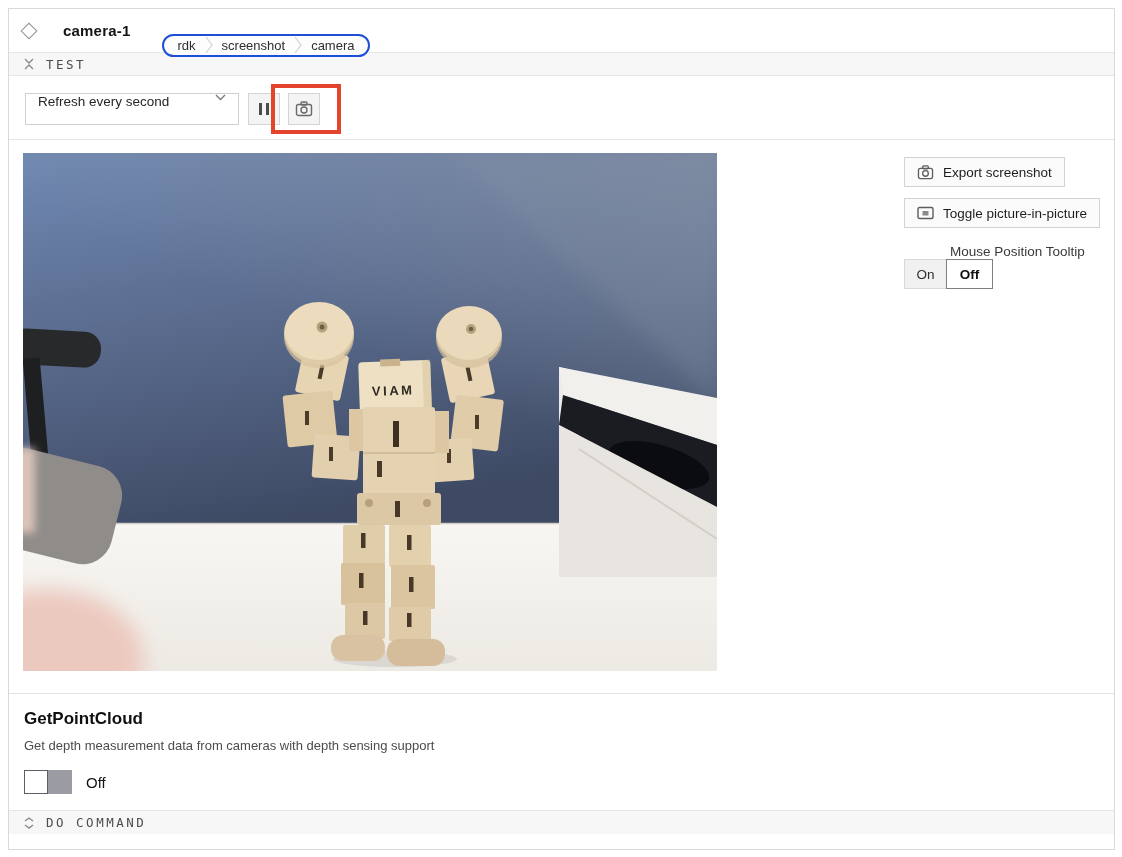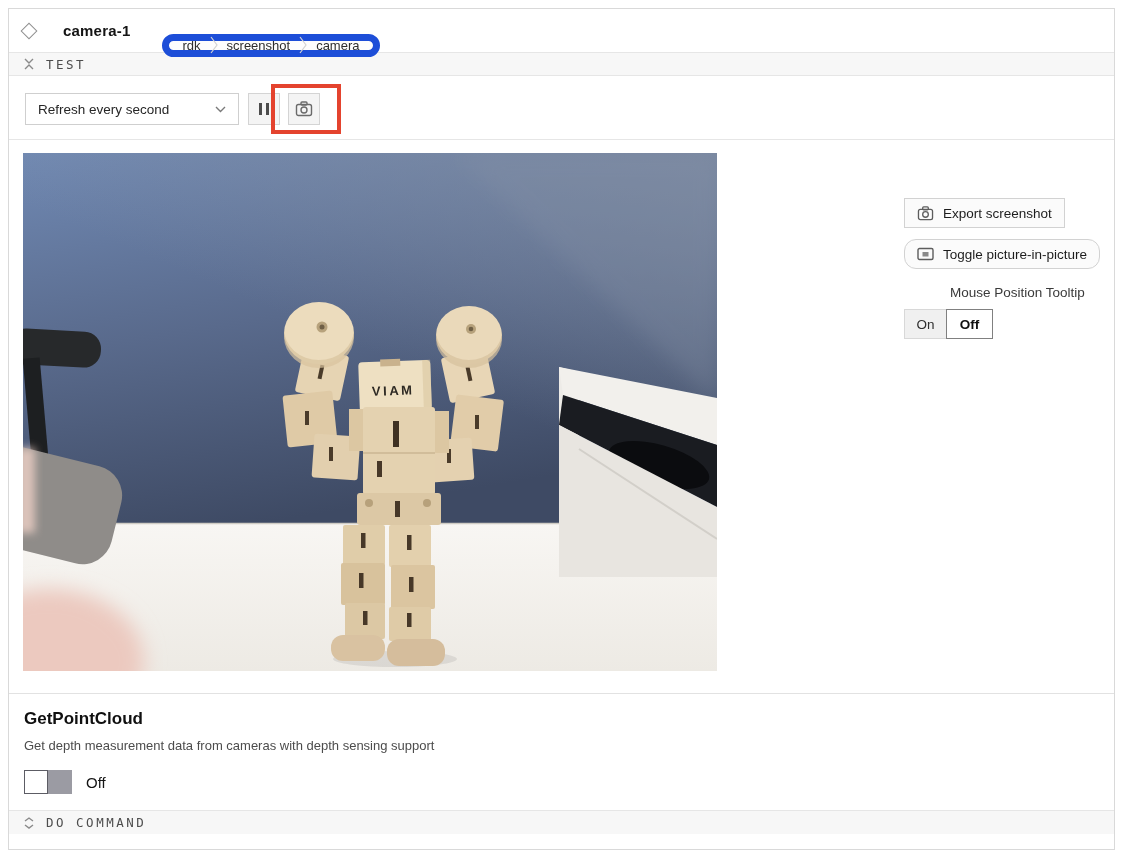--- a/index.html
+++ b/index.html
@@ -3,46 +3,46 @@
 <meta charset="utf-8">
 <style>
   * { margin:0; padding:0; box-sizing:border-box; }
   html,body { background:#ffffff; width:1122px; height:857px; font-family:"Liberation Sans", sans-serif; }
   .panel { position:absolute; left:8px; top:8px; width:1107px; height:842px; border:1px solid #d9d9d9; background:#fff; }
 
   
   .hdr { height:43px; display:flex; align-items:center; padding-left:14px; gap:26px; }
   .diamond { width:12px; height:12px; border:1.6px solid #8f8f8f; transform:rotate(45deg); margin-right:2px; }
   .hdr-title { font-size:15px; font-weight:700; color:#141414; letter-spacing:.2px; }
-  .crumbs { display:flex; align-items:center; height:23px; border:7px solid #1d4ed8; border-radius:12px; background:#fdfdfd; padding:0 4px; margin-left:6px;margin-top:29px; }
+  .crumbs { display:flex; align-items:center; height:23px; border:2px solid #1d4ed8; border-radius:12px; background:#fdfdfd; padding:0 4px; margin-left:6px;margin-top:29px; }
   .crumb { font-size:13px; color:#2e2e2e; padding:0 9px; }
   .crumb-sep { display:block; }
 
   
   .secbar { height:24px; background:#f7f7f7; border-top:1px solid #e6e6e6; border-bottom:1px solid #e6e6e6; display:flex; align-items:center; padding-left:15px; gap:12px; cursor:pointer; }
   .secbar-label { font-family:"DejaVu Sans Mono","Liberation Mono",monospace; font-size:12.5px; letter-spacing:2.5px; color:#4d4d4d; }
   .fold-icon { display:flex; flex-direction:column; align-items:center; }
 
   
   .toolbar { position:relative; height:64px; border-bottom:1px solid #e6e6e6; background:#fff; }
-  .select { position:absolute; left:16px; top:17px; width:214px; height:32px; border:1px solid #cfcfcf; background:#fff; display:flex; align-items:center; justify-content:space-between; padding:0 12px; cursor:pointer; }
+  .select { position:absolute; left:16px; top:17px; width:214px; height:32px; border:1px solid #cfcfcf; background:#fff; display:flex; justify-content:space-between; padding:0 12px; cursor:pointer; }
   .select-value { font-size:13.5px; color:#262626; }
   .sq-btn { position:absolute; top:17px; width:32px; height:32px; background:#f4f4f4; border:1px solid #d4d4d4; display:flex; align-items:center; justify-content:center; cursor:pointer; }
   .pause-bars { display:flex; gap:4px; }
   .pause-bars i { display:block; width:3px; height:12px; background:#4c4c4c; }
   .annot { position:absolute; left:262px; top:8px; width:70px; height:50px; border:4px solid #e4432e; pointer-events:none; }
 
   
   .cam-section { position:relative; height:553px; background:#fff; }
   .feed { position:absolute; left:14px; top:13px; width:694px; height:518px; background:#5c6b8c; overflow:hidden; }
   .cam-controls { position:absolute; left:895px; top:17px; width:205px; }
-  .ctl-btn { display:inline-flex; align-items:center; gap:9px; height:30px; padding:0 12px; background:#fbfbfb; border:1px solid #d2d2d2; font-size:13.5px; color:#1d1d1d; cursor:pointer; white-space:nowrap;margin-top:41px; }
-  .ctl-btn + .ctl-btn { margin-top:11px;border-radius:12px; }
+  .ctl-btn { display:inline-flex; align-items:center; gap:9px; height:30px; padding:0 12px; background:#fbfbfb; border:1px solid #d2d2d2; font-size:13.5px; color:#1d1d1d; cursor:pointer; white-space:nowrap; }
+  .ctl-btn + .ctl-btn { margin-top:11px; }
   .tooltip-title { margin-top:16px; font-size:13.5px; color:#3a3a3a;margin-left:46px; }
-  .seg { margin-top:9px; display:flex; }
+  .seg { display:flex; }
   .seg-btn { height:30px; display:flex; align-items:center; justify-content:center; font-size:13.5px; cursor:pointer; }
   .seg-on { width:43px; background:#f0f0f0; border:1px solid #d8d8d8; color:#2e2e2e; }
   .seg-off { width:47px; background:#ffffff; border:1px solid #808080; color:#101010; font-weight:700; margin-left:-1px; }
 
   
   .gpc { height:117px; border-top:1px solid #e2e2e2; padding:15px 0 0 15px; }
   .gpc-title { font-size:17px; font-weight:700; color:#101010; }
   .gpc-desc { margin-top:9px; font-size:13px; color:#4c4c4c; }
   .gpc-row { margin-top:17px; display:flex; align-items:center; gap:14px; }
   .toggle { width:48px; height:24px; background:#9b9ba3; position:relative; cursor:pointer; }

